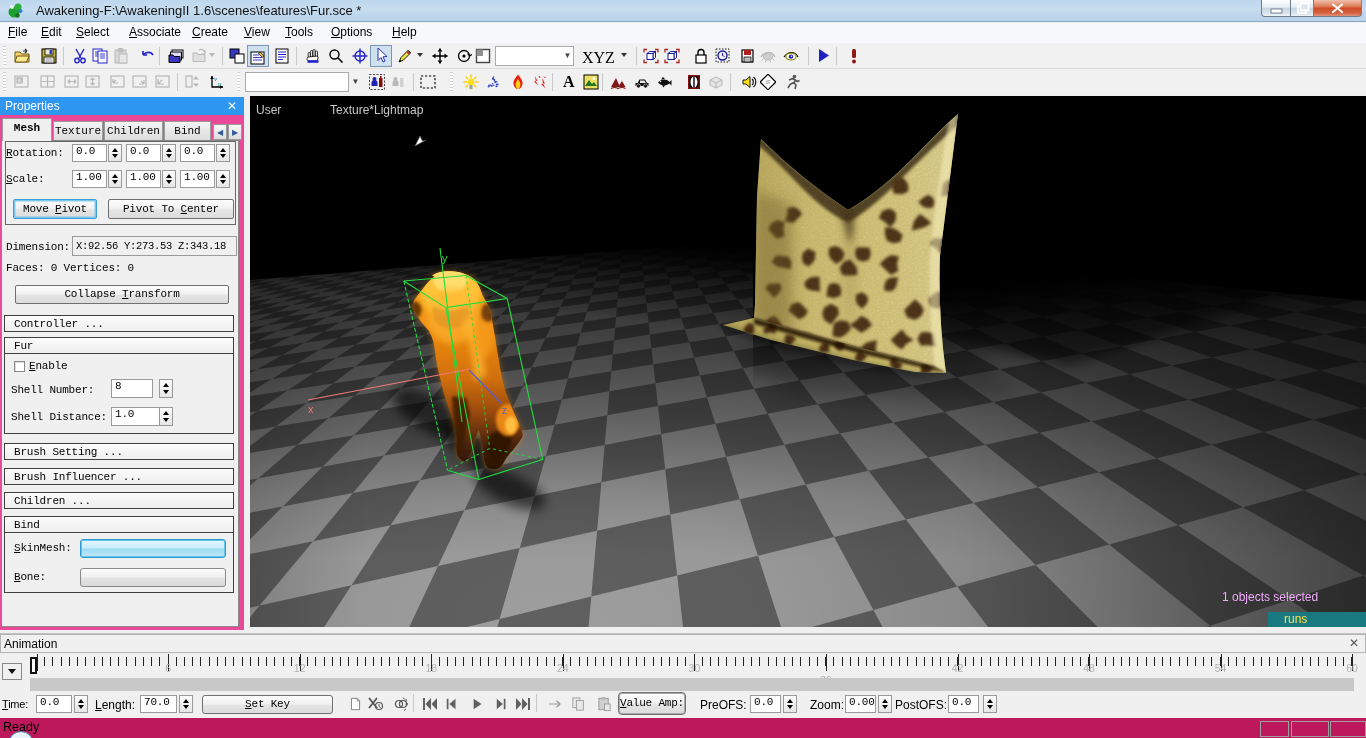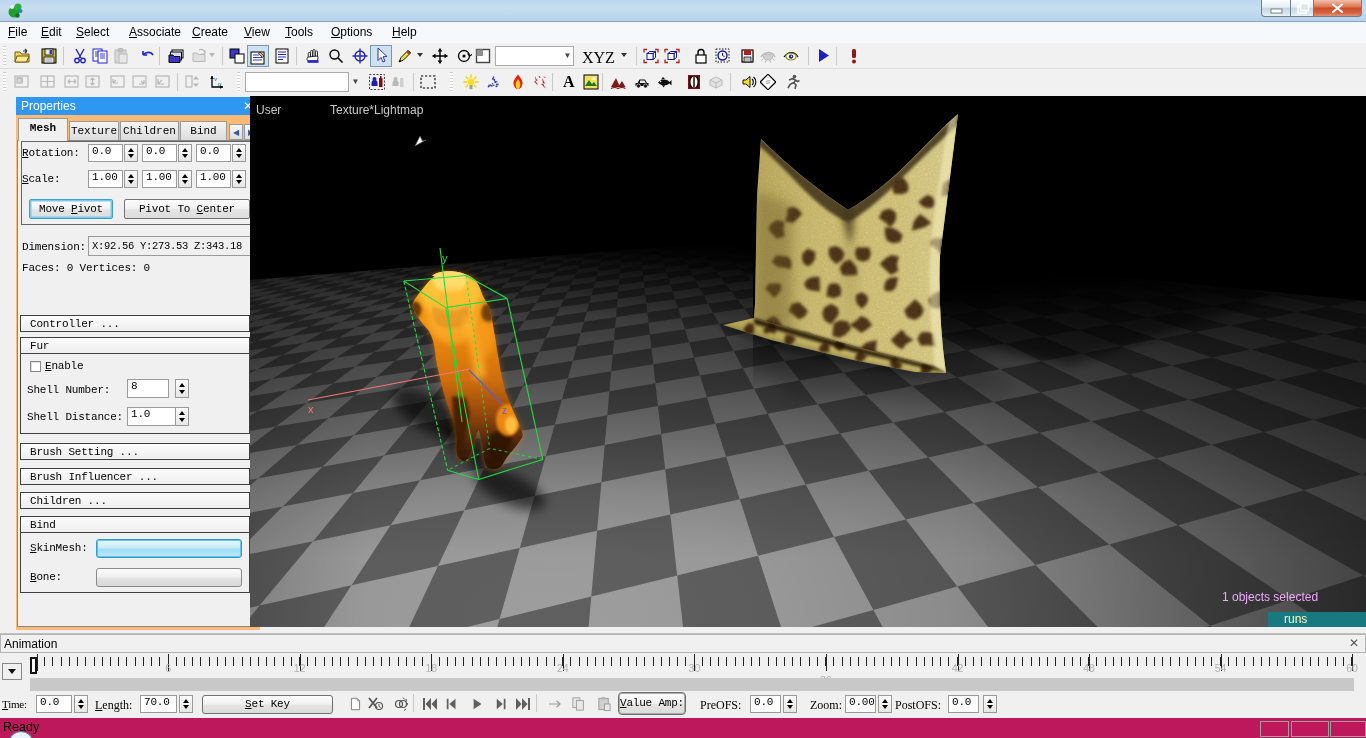--- a/index.html
+++ b/index.html
@@ -1,18 +1,18 @@
 <!DOCTYPE html>
 <html><head><meta charset="utf-8">
 <style>
 html,body{margin:0;padding:0;width:1366px;height:738px;overflow:hidden;background:#f0f0f0;}
 *{box-sizing:border-box;}
 body{font-family:"Liberation Sans",sans-serif;position:relative;}
 .abs{position:absolute;}
-.mono{font-family:Liberation Serif, serif;}
+.mono{font-family:Liberation Sans, sans-serif;}
 u{text-decoration:underline;}
 
 #titlebar{position:absolute;left:0;top:0;width:1366px;height:22px;
  background:linear-gradient(180deg,#bdd7ee 0%,#c7ddf0 40%,#b6d2ea 100%);
  border-bottom:1px solid #8aa8c0;}
 #titletext{position:absolute;left:36px;top:3px;font-size:13px;color:#111;}
 .capbtn{position:absolute;top:0;height:17px;border:1px solid #707d8a;border-top:none;
  background:linear-gradient(180deg,#feffff 0%,#e4edf5 45%,#c9d6e2 52%,#dbe5ee 85%,#eef4f9 100%);}
 #btnmin{left:1261px;width:30px;border-bottom-left-radius:4px;}
 #btnmax{left:1290px;width:24px;}
@@ -27,21 +27,21 @@
 #tb2{position:absolute;left:0;top:68px;width:1366px;height:26px;background:#f1f1f1;border-top:1px solid #dcdcdc;}
 .tsep{position:absolute;top:4px;width:1px;height:18px;background:#c8c8c8;}
 .grip{position:absolute;top:3px;width:3px;height:20px;background:repeating-linear-gradient(180deg,#cfcfcf 0 1px,#fff 1px 3px);}
 .ticon{position:absolute;top:5px;width:16px;height:16px;}
 .combo{position:absolute;top:3px;height:20px;background:#fff;border:1px solid #aaa;}
 .cdrop{position:absolute;top:3px;width:13px;height:20px;color:#444;font-size:8px;text-align:center;line-height:20px;}
 .selbox{position:absolute;top:2px;width:22px;height:22px;border:1px solid #7a98b5;background:#cfe0ef;}
 
 #main{position:absolute;left:0;top:94px;width:1366px;height:539px;background:#f0f0f0;}
 
-#props{position:absolute;left:16px;top:3px;width:244px;height:533px;background:#fdba74;padding-left:6px;}
+#props{position:absolute;left:0;top:3px;width:244px;height:533px;background:#ec4899;padding-left:6px;}
 #ptitle{position:absolute;left:0;top:0;width:244px;height:18px;background:#2e97f2;color:#fff;font-size:12px;padding-left:5px;line-height:18px;}
 #ptitle .x{position:absolute;right:7px;top:0px;font-size:12px;color:#fff;}
 .tab{position:absolute;top:24px;height:19px;border:1px solid #9a9a9a;border-bottom:none;
  background:linear-gradient(180deg,#f4f4f4,#dcdcdc);font-family:"Liberation Mono",monospace;
  font-size:11px;text-align:center;line-height:18px;color:#000;}
 .tab.active{top:21px;height:23px;background:#f0f0f0;z-index:3;font-weight:bold;}
 #page{position:absolute;left:1px;top:43px;width:238px;height:487px;border:1px solid #888;background:#f0f0f0;}
 .pmono{font-family:"Liberation Mono",monospace;font-size:11px;letter-spacing:-0.2px;color:#000;position:absolute;white-space:nowrap;}
 .field{position:absolute;background:#fff;border:1px solid #9a9a9a;font-family:"Liberation Mono",monospace;font-size:11px;letter-spacing:-0.2px;padding-left:3px;white-space:nowrap;overflow:hidden;}
 .spin{position:absolute;width:14px;border:1px solid #9a9a9a;background:linear-gradient(180deg,#fdfdfd,#e6e6e6);}
@@ -68,20 +68,21 @@
 <body>
 
 <div id="titlebar">
  <svg class="abs" style="left:7px;top:2px" width="18" height="18" viewBox="0 0 18 18">
   <circle cx="7" cy="10" r="5.5" fill="#1f9f2f"></circle>
       <circle cx="11" cy="5" r="3.5" fill="#29b03a"></circle>
   <circle cx="13.5" cy="9" r="2" fill="#2f7fd0"></circle>
       <circle cx="5" cy="5" r="2" fill="#e8eef4"></circle>
   <circle cx="10.5" cy="13.5" r="2.2" fill="#167028"></circle>
  </svg>
+ <div id="titletext">Awakening-F:\AwakeningII 1.6\scenes\features\Fur.sce *</div>
  <div class="capbtn" id="btnmin"><svg width="28" height="16">
         <rect x="9" y="9" width="11" height="4" fill="#fff" stroke="#5a6a78" stroke-width="0.8"></rect>
       </svg></div>
  <div class="capbtn" id="btnmax"><svg width="22" height="16">
         <rect x="7" y="6" width="8" height="7" fill="none" stroke="#fff" stroke-width="1.6"></rect>
         <rect x="9.5" y="3.5" width="8" height="7" fill="#dde6ee" stroke="#fff" stroke-width="1.6"></rect>
       </svg></div>
  <div class="capbtn" id="btnclose"><svg width="47" height="16">
         <g stroke="#fff" stroke-width="2.1" stroke-linecap="round">
           <path d="M19 4.5 L28 12 M28 4.5 L19 12"></path>
@@ -462,20 +463,21 @@
   <div class="field" style="left:180px;top:73px;width:35px;height:18px">1.00</div>
   <div class="spin" style="left:108px;top:73px;height:18px"></div>
   <div class="spin" style="left:162px;top:73px;height:18px"></div>
   <div class="spin" style="left:216px;top:73px;height:18px"></div>
   <div class="btn" style="left:13px;top:102px;width:84px;height:20px;line-height:18px;border:1px solid #3c9fd8;box-shadow:0 0 0 1.5px #7cc8ea inset;">Move <u>P</u>ivot</div>
   <div class="btn" style="left:108px;top:102px;width:126px;height:20px;line-height:18px">Pivot To <u>C</u>enter</div>
 
   <div class="pmono" style="left:6px;top:144px">Dimension:</div>
   <div class="field" style="left:72px;top:139px;width:165px;height:20px;background:#f0f0f0;padding-top:3px;font-size:10.5px;letter-spacing:-0.3px">X:92.56 Y:273.53 Z:343.18</div>
   <div class="pmono" style="left:6px;top:165px">Faces: 0 Vertices: 0</div>
+  <div class="btn" style="left:15px;top:188px;width:214px;height:19px;line-height:17px">Collapse <u>T</u>ransform</div>
 
   <div class="gbar" style="top:218px">
         <span>Controller ...</span>
       </div>
   <div class="gbar" style="top:240px">
         <span>Fur</span>
       </div>
   <div class="gbox" style="top:256px;height:81px"></div>
   <div class="abs" style="left:14px;top:264px;width:11px;height:11px;background:#fff;border:1px solid #8a8a8a;box-shadow:1px 1px 0 #ddd inset;"></div>
   <div class="pmono" style="left:29px;top:263px"><u>E</u>nable</div>
@@ -653,21 +655,21 @@
         <text x="58" y="317" fill="#f07878" font-size="11" font-family="Liberation Sans">x</text>
         <line x1="219" y1="274" x2="252" y2="308" stroke="#5560d8" stroke-width="1.2" opacity="1"></line>
         <text x="252" y="318" fill="#5560d8" font-size="10" font-family="Liberation Sans">z</text>
       </svg>
       <div style="position:absolute;left:6px;top:7px;font-size:12px;color:#c8c8c8;font-family:'Liberation Sans',sans-serif">User</div>
       <div style="position:absolute;left:80px;top:7px;font-size:12px;color:#c8c8c8;font-family:'Liberation Sans',sans-serif">Texture*Lightmap</div>
       <svg style="position:absolute;left:163px;top:38px" width="16" height="14" viewBox="0 0 16 14">
         <path d="M2 12 L7 2 L9.5 7 L13 6 Z" fill="#fff" stroke="#555" stroke-width="0.7"></path>
       </svg>
       <div style="position:absolute;left:972px;top:494px;font-size:12px;color:#f0abfc;font-family:'Liberation Sans',sans-serif">1 objects selected</div>
-      <div style="position:absolute;left:1018px;top:516px;width:98px;height:15px;background:#187a80;color:#fef9c3;font-size:12px;font-family:'Liberation Sans',sans-serif;">
+      <div style="position:absolute;left:1018px;top:516px;width:98px;height:15px;background:#187a80;color:#fde047;font-size:12px;font-family:'Liberation Sans',sans-serif;">
         <span style="position:absolute;left:16px;top:0px">runs</span>
       </div>
     </div>
 </div>
 
 <div id="anim">
  <div id="animtitle">
       <span style="position:absolute;left:3px;top:2px">Animation</span>
   <span style="position:absolute;right:6px;top:1px;color:#555;font-size:12px">✕</span>
     </div>

